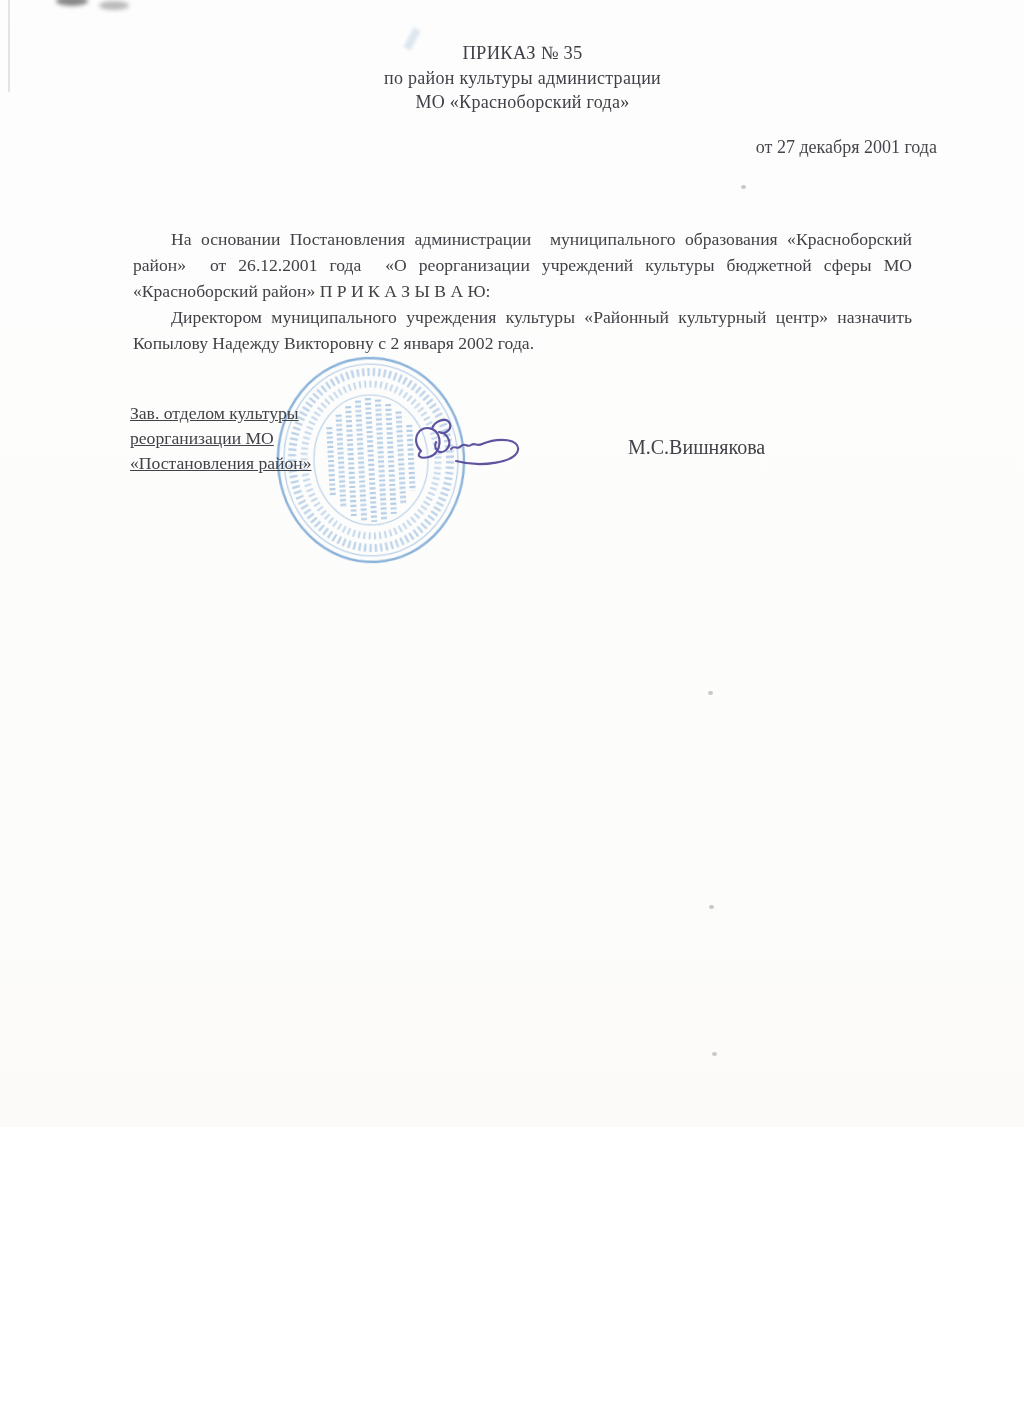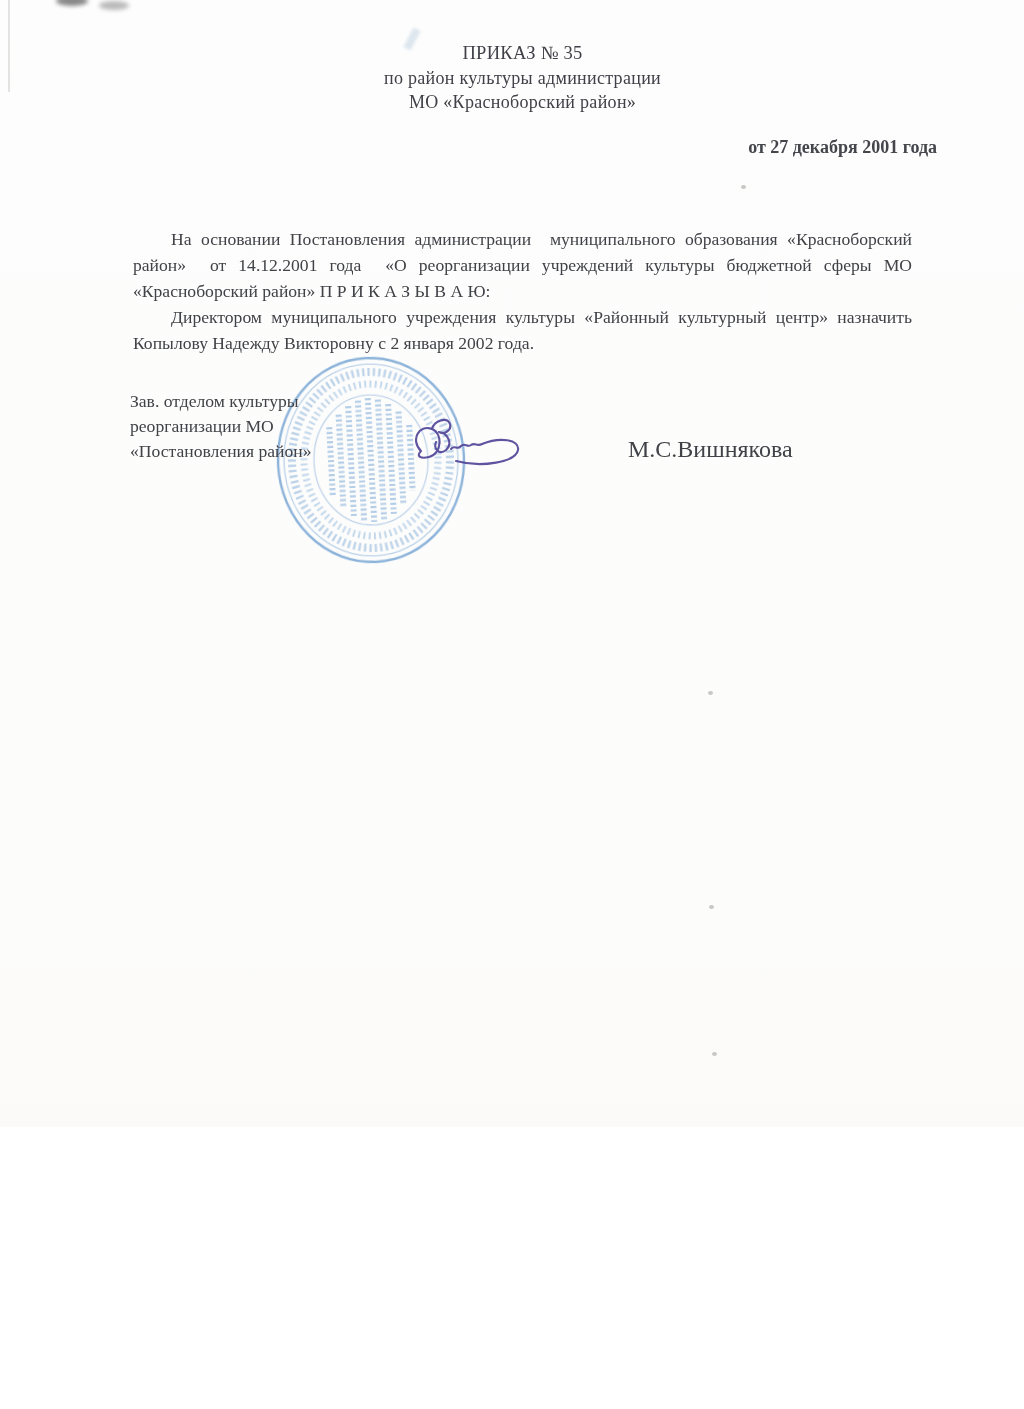--- a/index.html
+++ b/index.html
@@ -30,21 +30,20 @@
     color: #404148;
   }
   .title-block .t1 { font-size: 18.5px; }
 
   .date-line {
     position: absolute;
     top: 137px;
     right: 87px;
     font-size: 18px;
     color: #45464c;
-    font-weight: bold;
   }
 
   
   .body-text {
     position: absolute;
     top: 226px;
     left: 133px;
     width: 779px;
     font-size: 17.6px;
     line-height: 26px;
@@ -53,32 +52,33 @@
   }
   .body-text p {
     margin: 0;
     text-indent: 38px;
     white-space: pre-wrap;
   }
 
   
   .sig-role {
     position: absolute;
-    top: 389px;
+    top: 401px;
     left: 130px;
     font-size: 17.6px;
     line-height: 25px;
     color: #414247;
     z-index: 3;
+    text-decoration: underline;
   }
   .sig-name {
     position: absolute;
     top: 436px;
     left: 628px;
-    font-size: 24px;
+    font-size: 20px;
     color: #414247;
     z-index: 3;
   }
 
   .stamp {
     position: absolute;
     left: 273px;
     top: 353px;
     width: 196px;
     height: 214px;
@@ -151,27 +151,27 @@
   <div class="edge-line-left"></div>
   <div class="blue-streak"></div>
   <div class="speck p1"></div>
   <div class="speck p2"></div>
   <div class="speck p3"></div>
   <div class="speck p4"></div>
 
   <div class="title-block">
     <div class="t1">ПРИКАЗ № 35</div>
     <div>по район культуры администрации</div>
-    <div>МО «Красноборский район»</div>
+    <div>МО «Красноборский года»</div>
   </div>
 
   <div class="date-line">от 27 декабря 2001 года</div>
 
   <div class="body-text">
-    <p>На основании Постановления администрации  муниципального образования «Красноборский район»  от 14.12.2001 года  «О реорганизации учреждений культуры бюджетной сферы МО «Красноборский район» П Р И К А З Ы В А Ю:</p>
+    <p>На основании Постановления администрации  муниципального образования «Красноборский район»  от 26.12.2001 года  «О реорганизации учреждений культуры бюджетной сферы МО «Красноборский район» П Р И К А З Ы В А Ю:</p>
     <p>Директором муниципального учреждения культуры «Районный культурный центр» назначить Копылову Надежду Викторовну с 2 января 2002 года.</p>
   </div>
 
   <div class="sig-role">
     <div>Зав. отделом культуры</div>
     <div>реорганизации МО</div>
     <div>«Постановления район»</div>
   </div>
 
   <svg class="stamp" viewBox="0 0 196 214" xmlns="http://www.w3.org/2000/svg">

